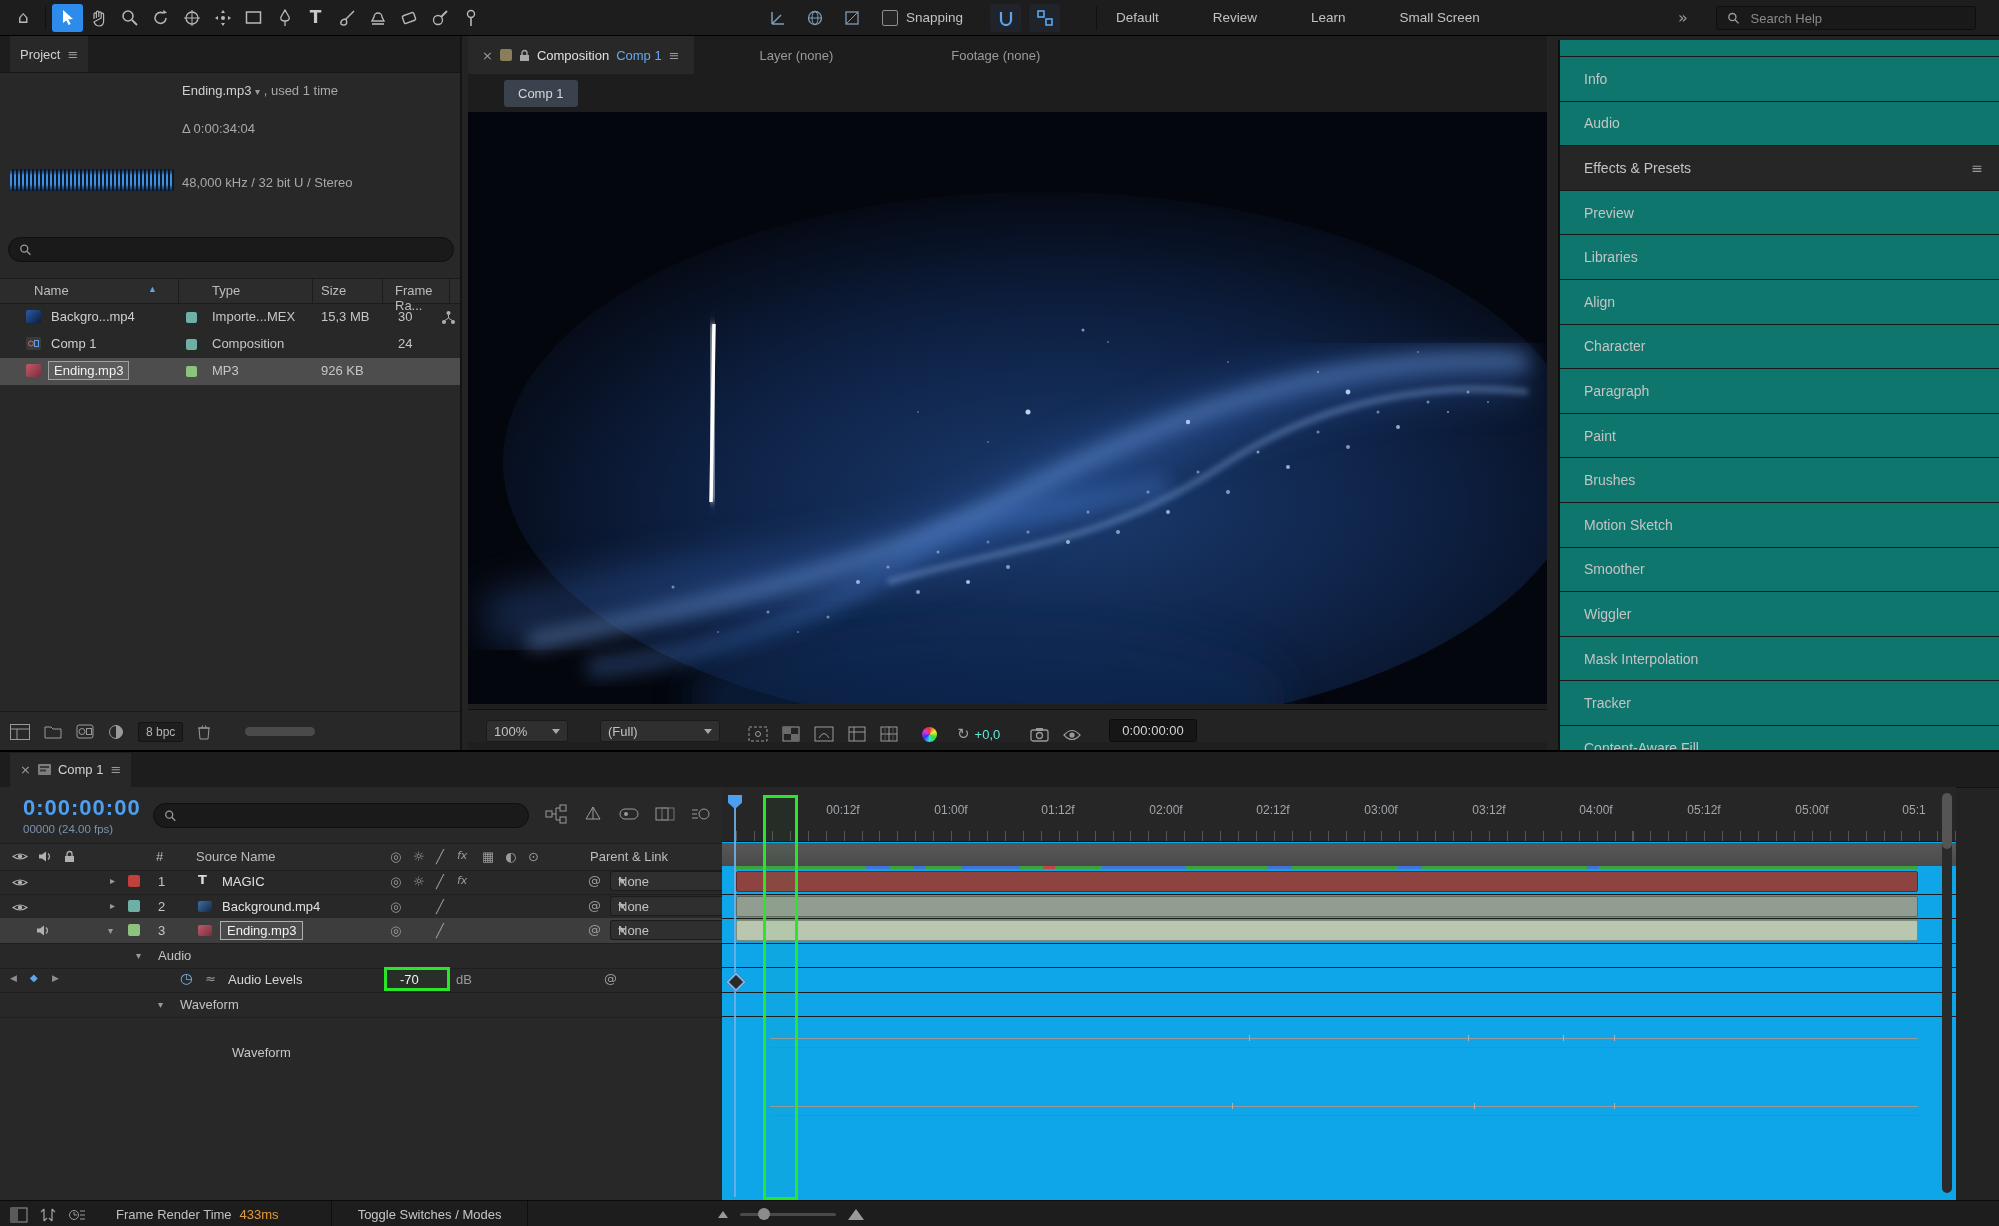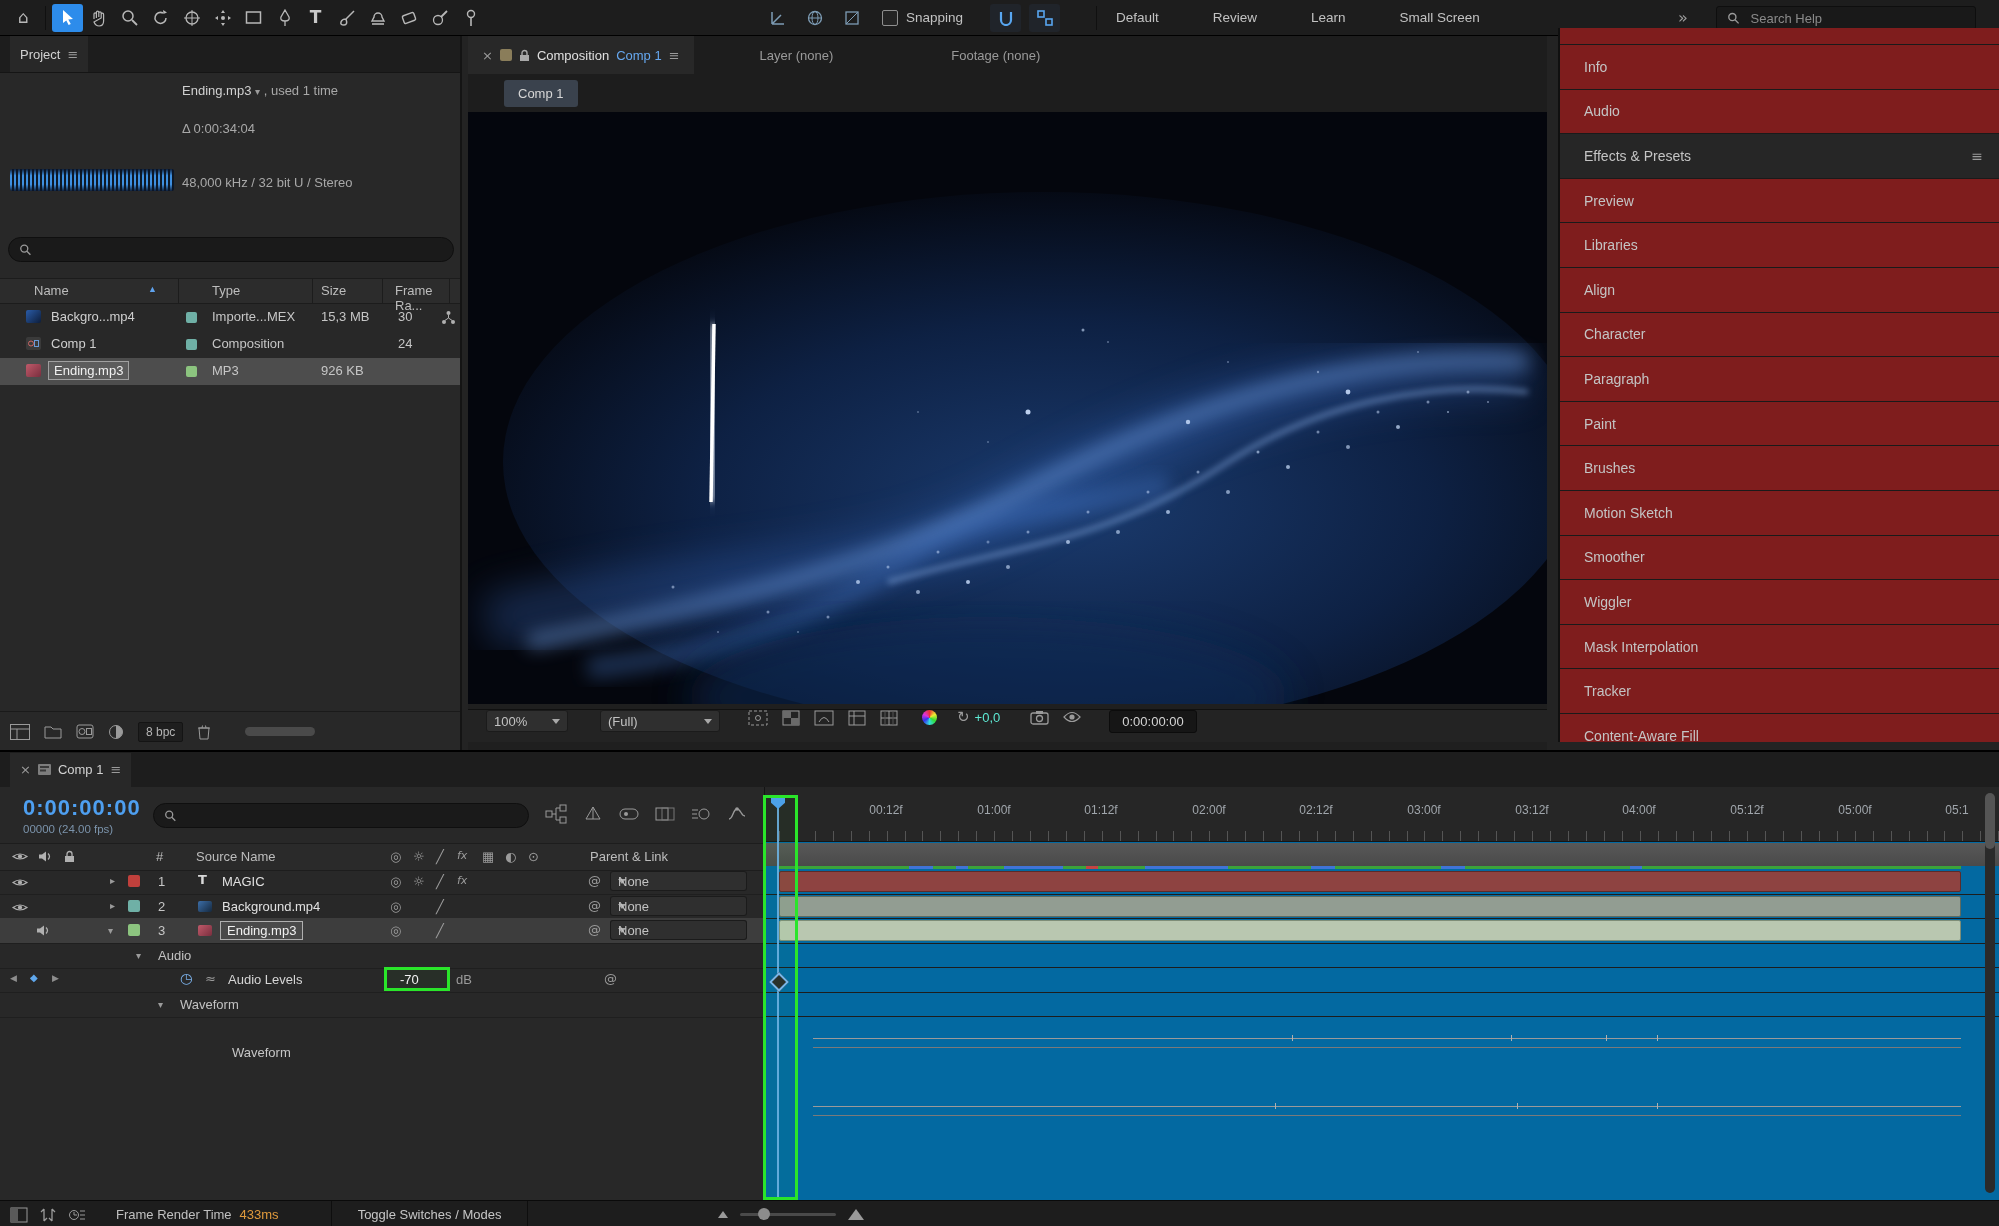--- a/index.html
+++ b/index.html
@@ -43,35 +43,35 @@
   .prow{position:absolute;left:0;right:0;height:27px}
   .prow .cell{position:absolute;top:5px;white-space:nowrap}
   .lab{width:11px;height:11px;border-radius:2px;display:inline-block}
   .fsicons{position:absolute;left:0;right:0;top:675px;height:39px;background:#282828;border-top:1px solid #1a1a1a;display:flex;align-items:center;padding:0 10px;gap:14px}
   .bpc{background:#1e1e1e;border:1px solid #141414;border-radius:2px;padding:2px 7px;color:#b5b5b5;font-size:12px}
 
   
   .viewer{position:absolute;left:468px;top:36px;width:1079px;height:714px;background:#1f1f1f}
   .viewport{position:absolute;left:0;top:76px;width:1079px;height:592px;background:#04060d}
   .viewport svg{display:block}
-  .vbot{position:absolute;left:0;top:673px;width:1079px;height:33px;background:#232323;border-top:1px solid #101010;display:flex;align-items:flex-start;padding:0 18px;gap:14px;box-sizing:border-box}
+  .vbot{position:absolute;left:0;top:673px;width:1079px;height:33px;background:#232323;border-top:1px solid #101010;display:flex;align-items:flex-end;padding:0 18px;gap:14px;box-sizing:border-box}
   .vtc{background:#161616;border:1px solid #0c0c0c;border-radius:3px;padding:3px 12px;color:#d4d4d4}
   .comp-chip{position:absolute;left:36px;top:6px;height:27px;background:#3a424d;border-radius:3px;display:flex;align-items:center;padding:0 14px;color:#d6d6d6}
   .wheel{width:15px;height:15px;border-radius:50%;background:conic-gradient(#e33,#ee3,#3d3,#3dd,#33e,#d3d,#e33)}
 
   
-  .sidebar{position:absolute;left:1558px;top:28px;width:441px;height:714px;background:#7f1d1d;border-left:2px solid #101010;box-sizing:border-box}
+  .sidebar{position:absolute;left:1558px;top:40px;width:441px;height:714px;background:#0f766e;border-left:2px solid #101010;box-sizing:border-box}
   .sb-item{height:43.6px;display:flex;align-items:center;padding:0 16px 0 24px;border-bottom:1px solid #1a1a1a;color:#c4c4c4;font-size:14px;justify-content:space-between}
   .sb-partial{height:16px;border-bottom:1px solid #1a1a1a}
 
   
   .timeline{position:absolute;left:0;top:750px;width:1999px;height:476px;background:#232323;border-top:2px solid #000;box-sizing:border-box}
   .tl-tabbar{position:absolute;left:0;top:0;right:0;height:35px;background:#1d1d1d;border-bottom:1px solid #131313}
   .tl-left{position:absolute;left:0;top:35px;width:765px;height:413px;background:#282828;border-right:1px solid #141414;box-sizing:border-box;overflow:hidden}
-  .tl-right{position:absolute;left:765px;top:35px;width:1234px;height:413px;background:#0369a1;overflow:hidden}
+  .tl-right{position:absolute;left:722px;top:35px;width:1234px;height:413px;background:#0ea5e9;overflow:hidden}
   .tl-bottom{position:absolute;left:0;top:448px;right:0;height:28px;background:#1d1d1d;border-top:1px solid #0a0a0a;display:flex;align-items:center;padding:0 10px;gap:12px;box-sizing:border-box}
   .tl-hdr{position:absolute;left:0;top:56px;width:765px;height:26px;background:#2a2a2a;border-top:1px solid #1d1d1d;border-bottom:1px solid #1d1d1d;color:#bdbdbd}
   .trow{position:absolute;left:0;width:765px;height:25px;border-bottom:1px solid #1f1f1f}
   .trow.sel{background:#3d3d3d}
   .trow span{position:absolute;white-space:nowrap}
   .sw{width:12px;height:12px;border-radius:2px;display:inline-block}
   .sw1{background:#c0403c}.sw2{background:#6fb0a6}.sw3{background:#8cc47f}
   .grp{position:absolute;left:0;width:765px;height:25px;border-bottom:1px solid #1f1f1f;color:#c2c2c2}
   .timecode-big{font-size:22px;font-weight:bold;color:#4e9ff0;letter-spacing:1px}
   .frameinfo{font-size:11.5px;color:#7b93ab;margin-top:2px}

